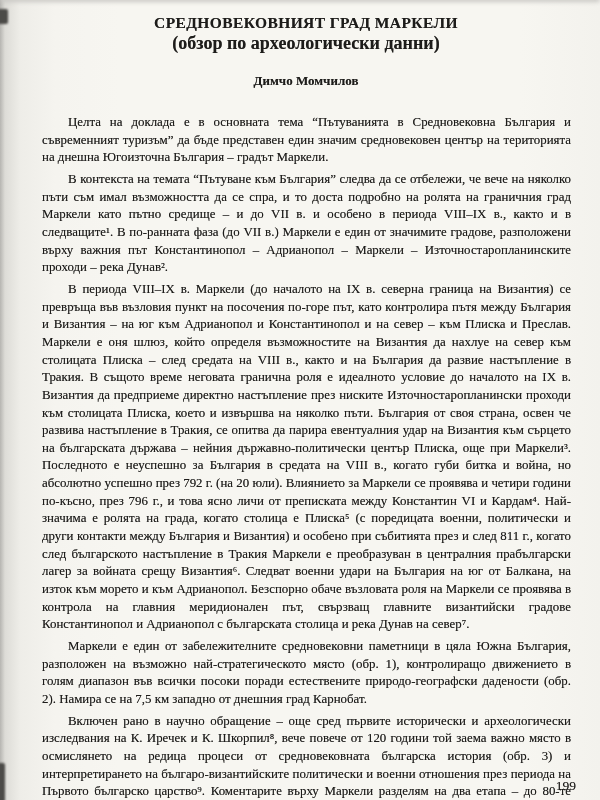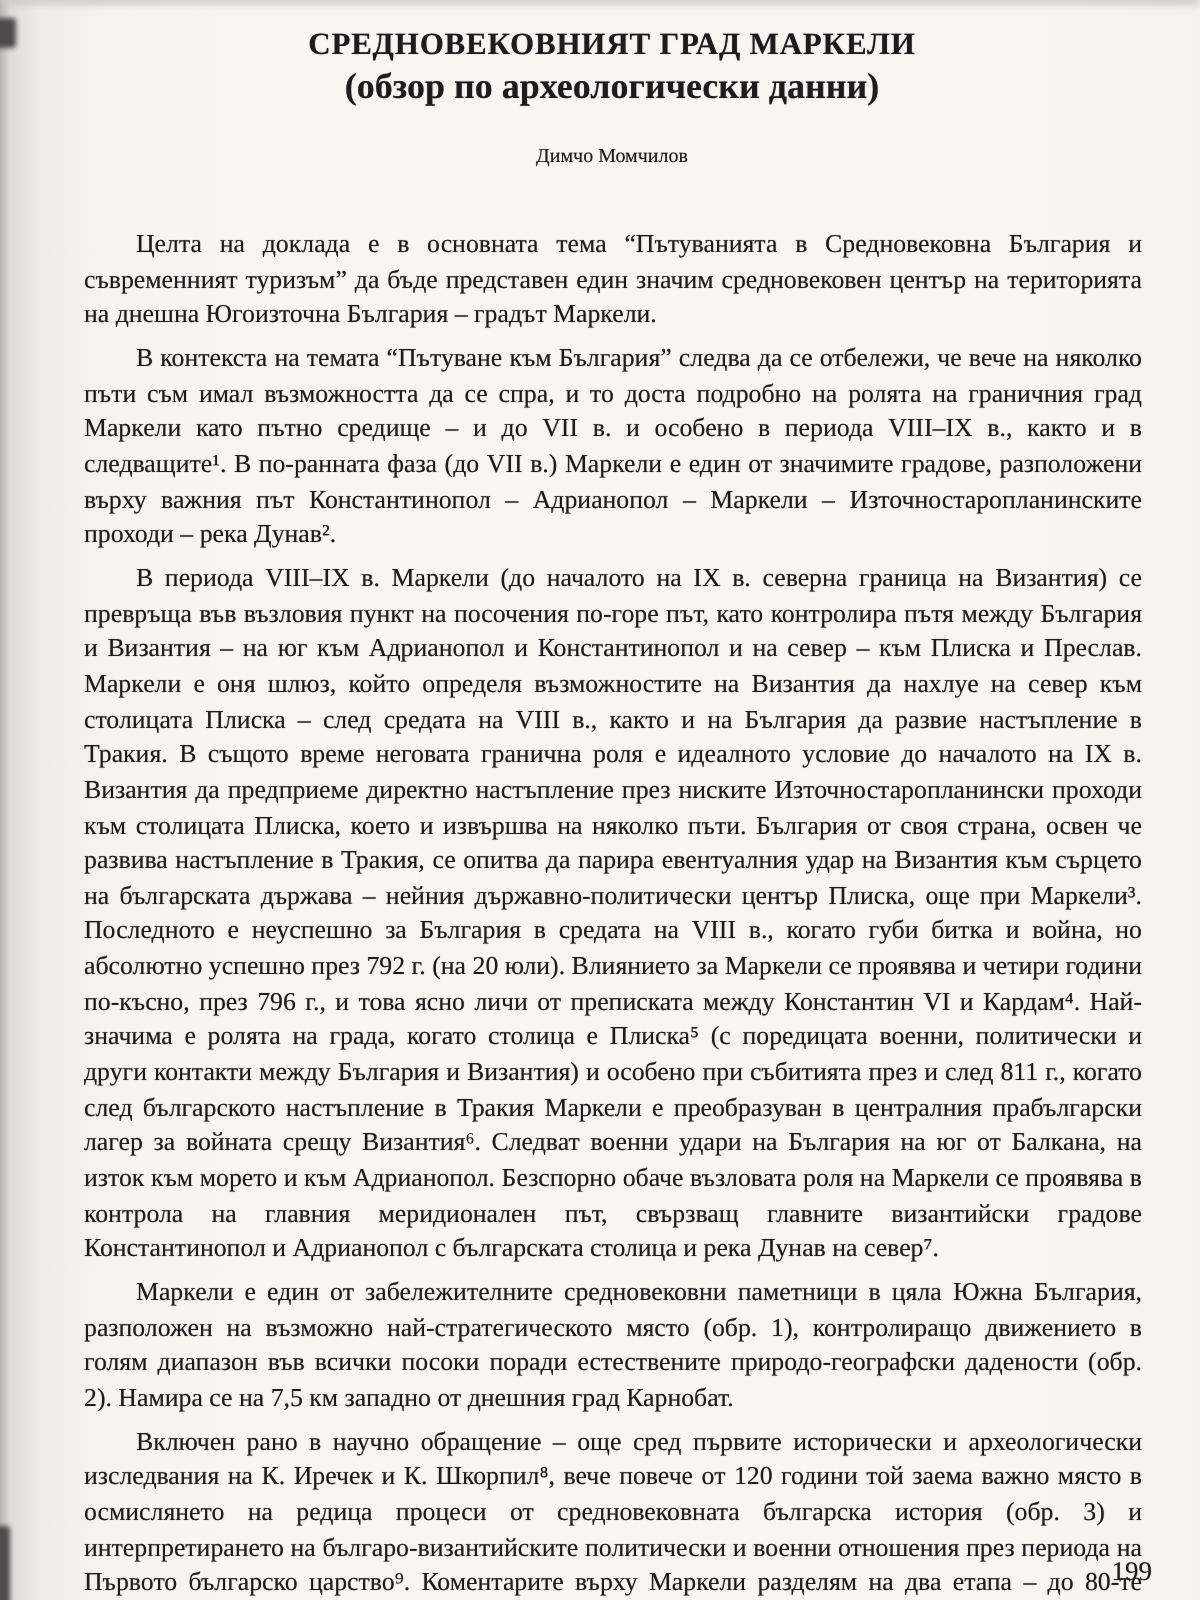--- a/index.html
+++ b/index.html
@@ -43,22 +43,22 @@
   }
   .subtitle {
     margin: 2px 0 0 0;
     font-size: 18px;
     font-weight: bold;
     line-height: 18px;
     text-shadow: 0 0 0.5px rgba(25,25,25,0.55);
   }
   .author {
     margin-top: 21px;
-    font-size: 10px;
-    font-weight: normal;
+    font-size: 13px;
+    font-weight: bold;
     text-shadow: 0 0 0.4px rgba(25,25,25,0.5);
   }
   main {
     position: absolute;
     left: 38px; right: 25px; top: 110px;
     font-size: 12.9px;
     line-height: 17.65px;
     text-align: justify;
     text-shadow: 0 0 0.45px rgba(30,30,30,0.55);
   }

